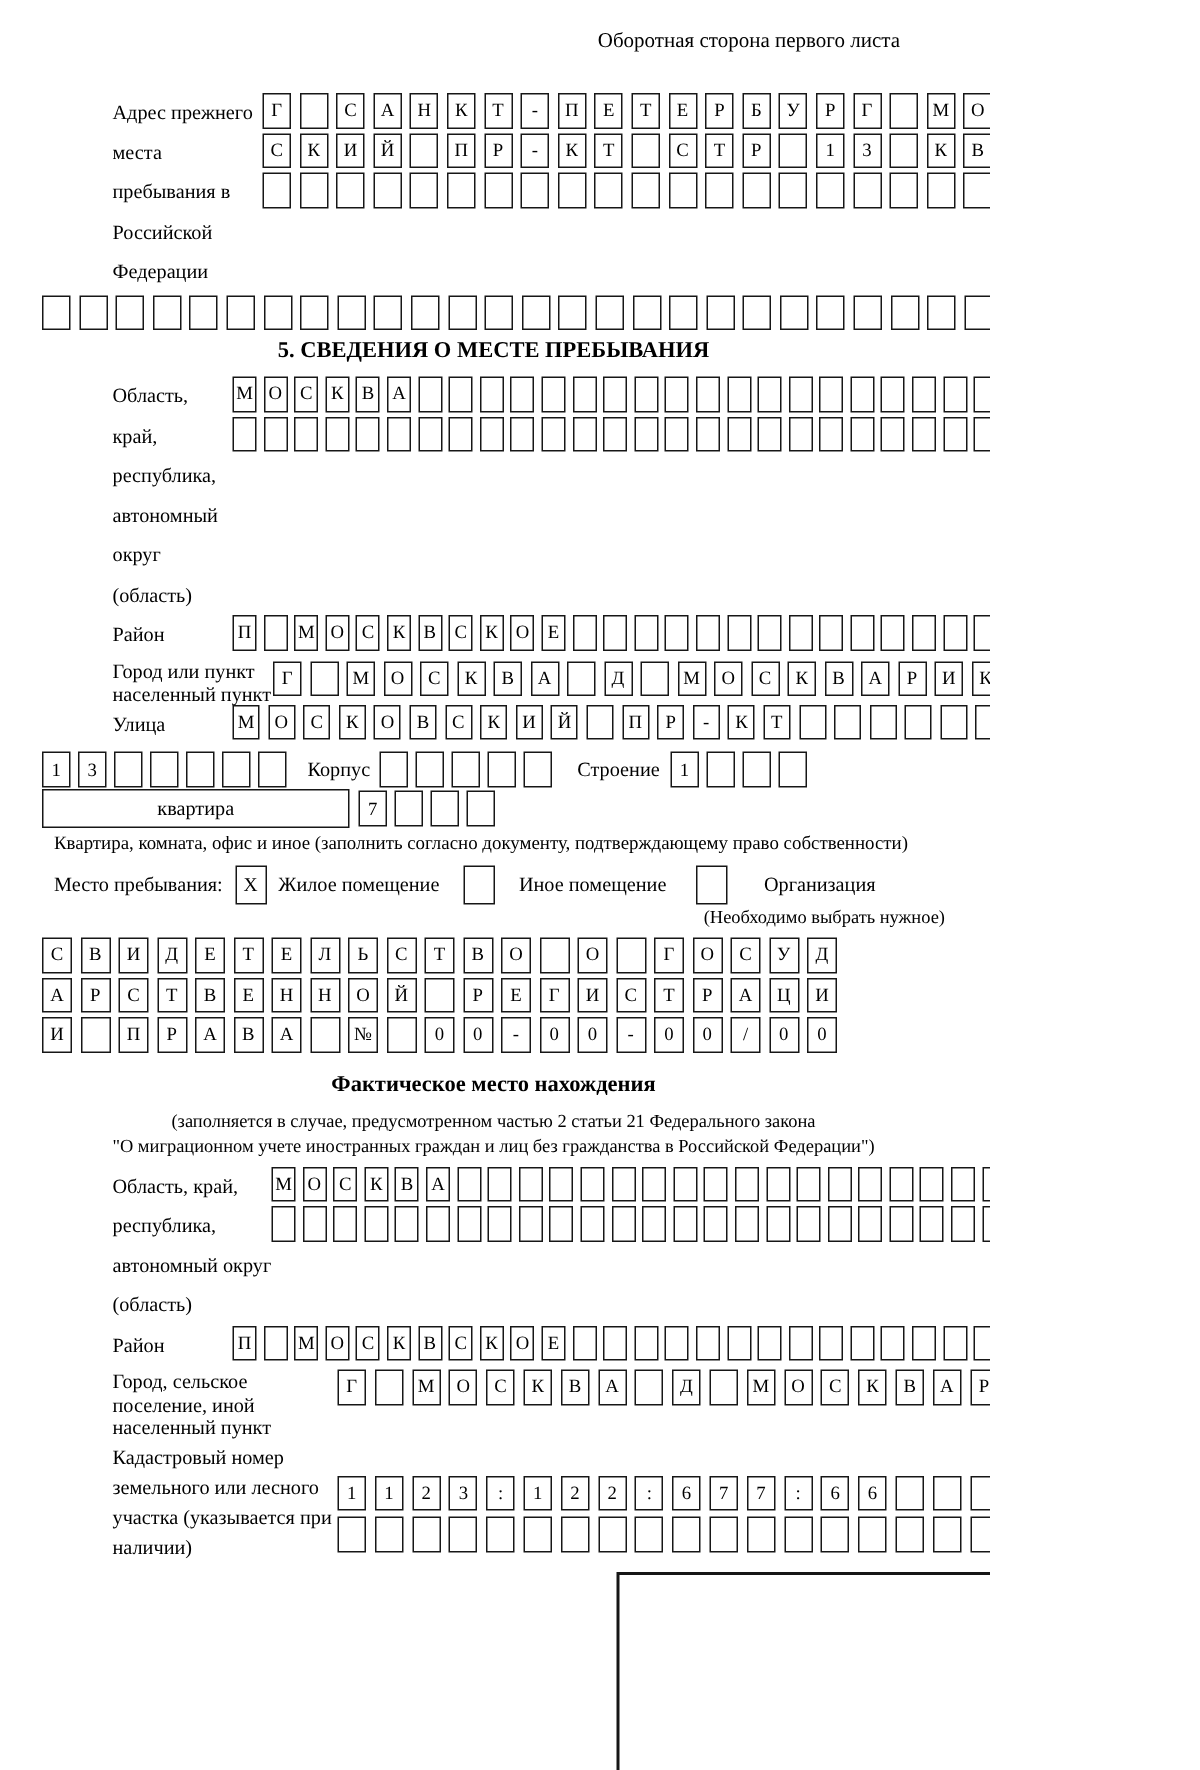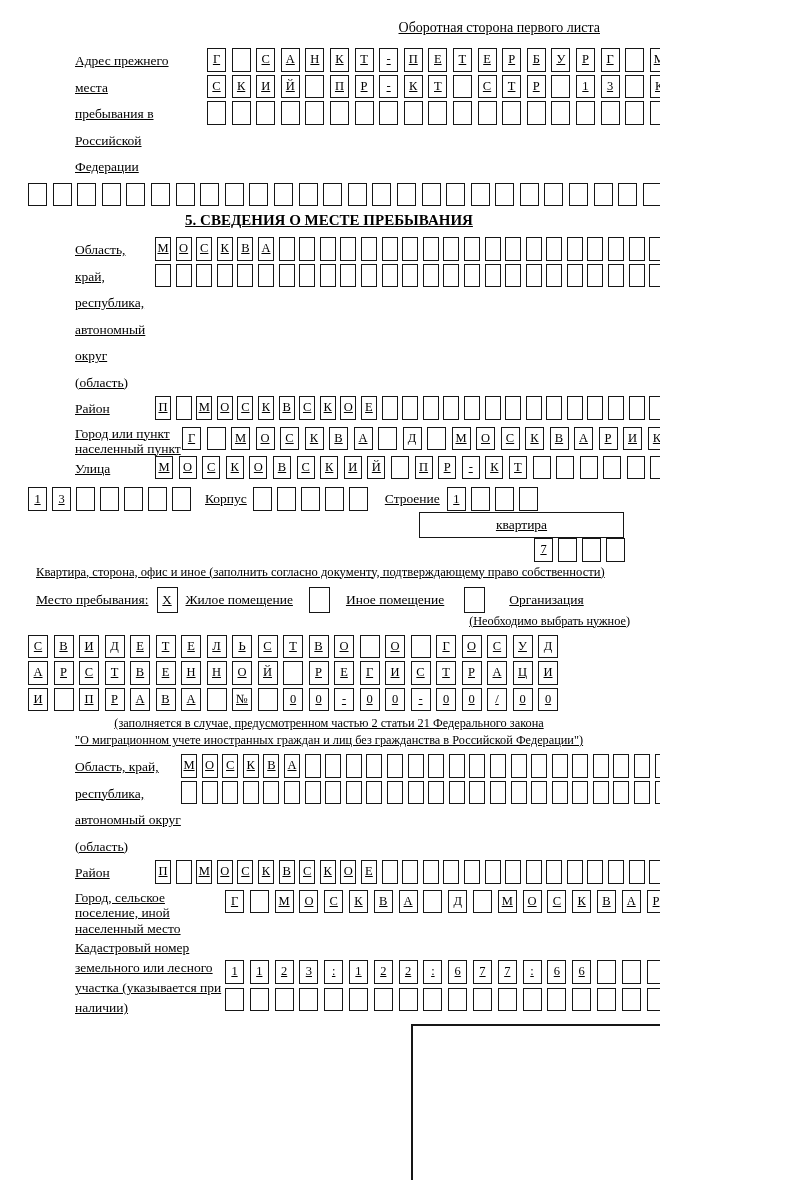--- a/index.html
+++ b/index.html
@@ -1,18 +1,18 @@
 <!DOCTYPE html>
 <html><head>
 <meta charset="utf-8">
 <style>
   html,body{margin:0;padding:0;background:#fff;color:#000;
     font-family:"Liberation Serif","DejaVu Serif",serif;}
   .page{position:relative;width:660px;height:1180px;background:#fff;
-    box-sizing:border-box;padding:12px 30px 0 28px;overflow:hidden;text-decoration:underline;}
+    box-sizing:border-box;padding:12px 30px 0 28px;overflow:hidden;}
   .hdr-note{text-align:right;font-size:14px;padding-right:30px;margin-top:8px;}
   .frow{display:flex;align-items:flex-start;}
   .lblcol{font-size:13.5px;line-height:26.5px;box-sizing:border-box;padding-left:47px;}
   .cellrow{display:flex;margin-bottom:3px;}
   .cell{box-sizing:border-box;border:1.6px solid #161616;height:23.5px;
     display:inline-flex;align-items:center;justify-content:center;
     font-size:12.5px;flex:0 0 auto;background:#fff;}
   
   .g24 .cell{width:19px;margin-right:5.6px;}
   .g30a .cell{width:19px;margin-right:5.6px;}
@@ -32,21 +32,21 @@
     display:inline-flex;align-items:center;justify-content:center;font-size:13px;}
   .stamp-box{box-sizing:border-box;border:2px solid #161616;width:370px;height:175px;background:#fff;}
 </style>
 </head>
 <body>
 
 <div class="page">
 
   <div class="hdr-note">Оборотная сторона первого листа</div>
 
-  <div class="frow" style="margin-top:12px;gap:32px;">
+  <div class="frow" style="margin-top:26px;">
     <div class="lblcol" style="width:147px;flex:0 0 147px;">Адрес прежнего места пребывания в Российской Федерации</div>
     <div>
       <div class="cellrow g24">
           <span class="cell">Г</span>
           <span class="cell"></span>
           <span class="cell">С</span>
           <span class="cell">А</span>
           <span class="cell">Н</span>
           <span class="cell">К</span>
           <span class="cell">Т</span>
@@ -345,30 +345,30 @@
       </span>
     <span class="inline-lbl" style="margin:0 7px 0 12px;">Строение</span>
     <span class="cellrow ghouse" style="margin-bottom:0;">
         <span class="cell">1</span>
         <span class="cell"></span>
         <span class="cell"></span>
         <span class="cell"></span>
       </span>
   </div>
 
-  <div class="frow" style="align-items:flex-end;flex-direction:column;">
+  <div class="frow" style="align-items:center;">
     <span class="labelbox" style="width:205px;margin-right:6px;">квартира</span>
     <span class="cellrow ghouse" style="margin-bottom:0;">
         <span class="cell">7</span>
         <span class="cell"></span>
         <span class="cell"></span>
         <span class="cell"></span>
       </span>
   </div>
-  <div class="note-left">Квартира, сторона, офис и иное (заполнить согласно документу, подтверждающему право собственности)</div>
+  <div class="note-left">Квартира, комната, офис и иное (заполнить согласно документу, подтверждающему право собственности)</div>
 
   <div class="frow" style="align-items:center;margin-top:2px;">
     <span class="inline-lbl" style="margin-left:8px;">Место пребывания:</span>
     <span class="chk" style="margin-left:8px;">X</span>
     <span class="inline-lbl" style="margin-left:8px;">Жилое помещение</span>
     <span class="chk" style="margin-left:16px;"></span>
     <span class="inline-lbl" style="margin-left:16px;">Иное помещение</span>
     <span class="chk" style="margin-left:20px;"></span>
     <span class="inline-lbl" style="margin-left:24px;">Организация</span>
   </div>
@@ -441,20 +441,21 @@
           <span class="cell">-</span>
           <span class="cell">0</span>
           <span class="cell">0</span>
           <span class="cell">/</span>
           <span class="cell">0</span>
           <span class="cell">0</span>
         </div>
     </div>
   </div>
 
+  <div class="sec-title" style="margin-top:10px;">Фактическое место нахождения</div>
   <div class="note" style="margin-bottom:0;">(заполняется в случае, предусмотренном частью 2 статьи 21 Федерального закона</div>
   <div class="note">"О миграционном учете иностранных граждан и лиц без гражданства в Российской Федерации")</div>
 
   <div class="frow">
     <div class="lblcol" style="width:153px;flex:0 0 153px;">Область, край, республика, автономный округ (область)</div>
     <div>
       <div class="cellrow g30">
           <span class="cell">М</span>
           <span class="cell">О</span>
           <span class="cell">С</span>
@@ -551,21 +552,21 @@
         <span class="cell"></span>
         <span class="cell"></span>
         <span class="cell"></span>
         <span class="cell"></span>
         <span class="cell"></span>
         <span class="cell"></span>
       </div>
   </div>
 
   <div class="frow">
-    <div class="lblcol" style="width:197px;flex:0 0 197px;line-height:15.5px;padding-top:3px;">Город, сельское поселение, иной населенный место</div>
+    <div class="lblcol" style="width:197px;flex:0 0 197px;line-height:15.5px;padding-top:3px;">Город, сельское поселение, иной населенный пункт</div>
     <div class="cellrow g22" style="margin-top:3px;">
         <span class="cell">Г</span>
         <span class="cell"></span>
         <span class="cell">М</span>
         <span class="cell">О</span>
         <span class="cell">С</span>
         <span class="cell">К</span>
         <span class="cell">В</span>
         <span class="cell">А</span>
         <span class="cell"></span>

